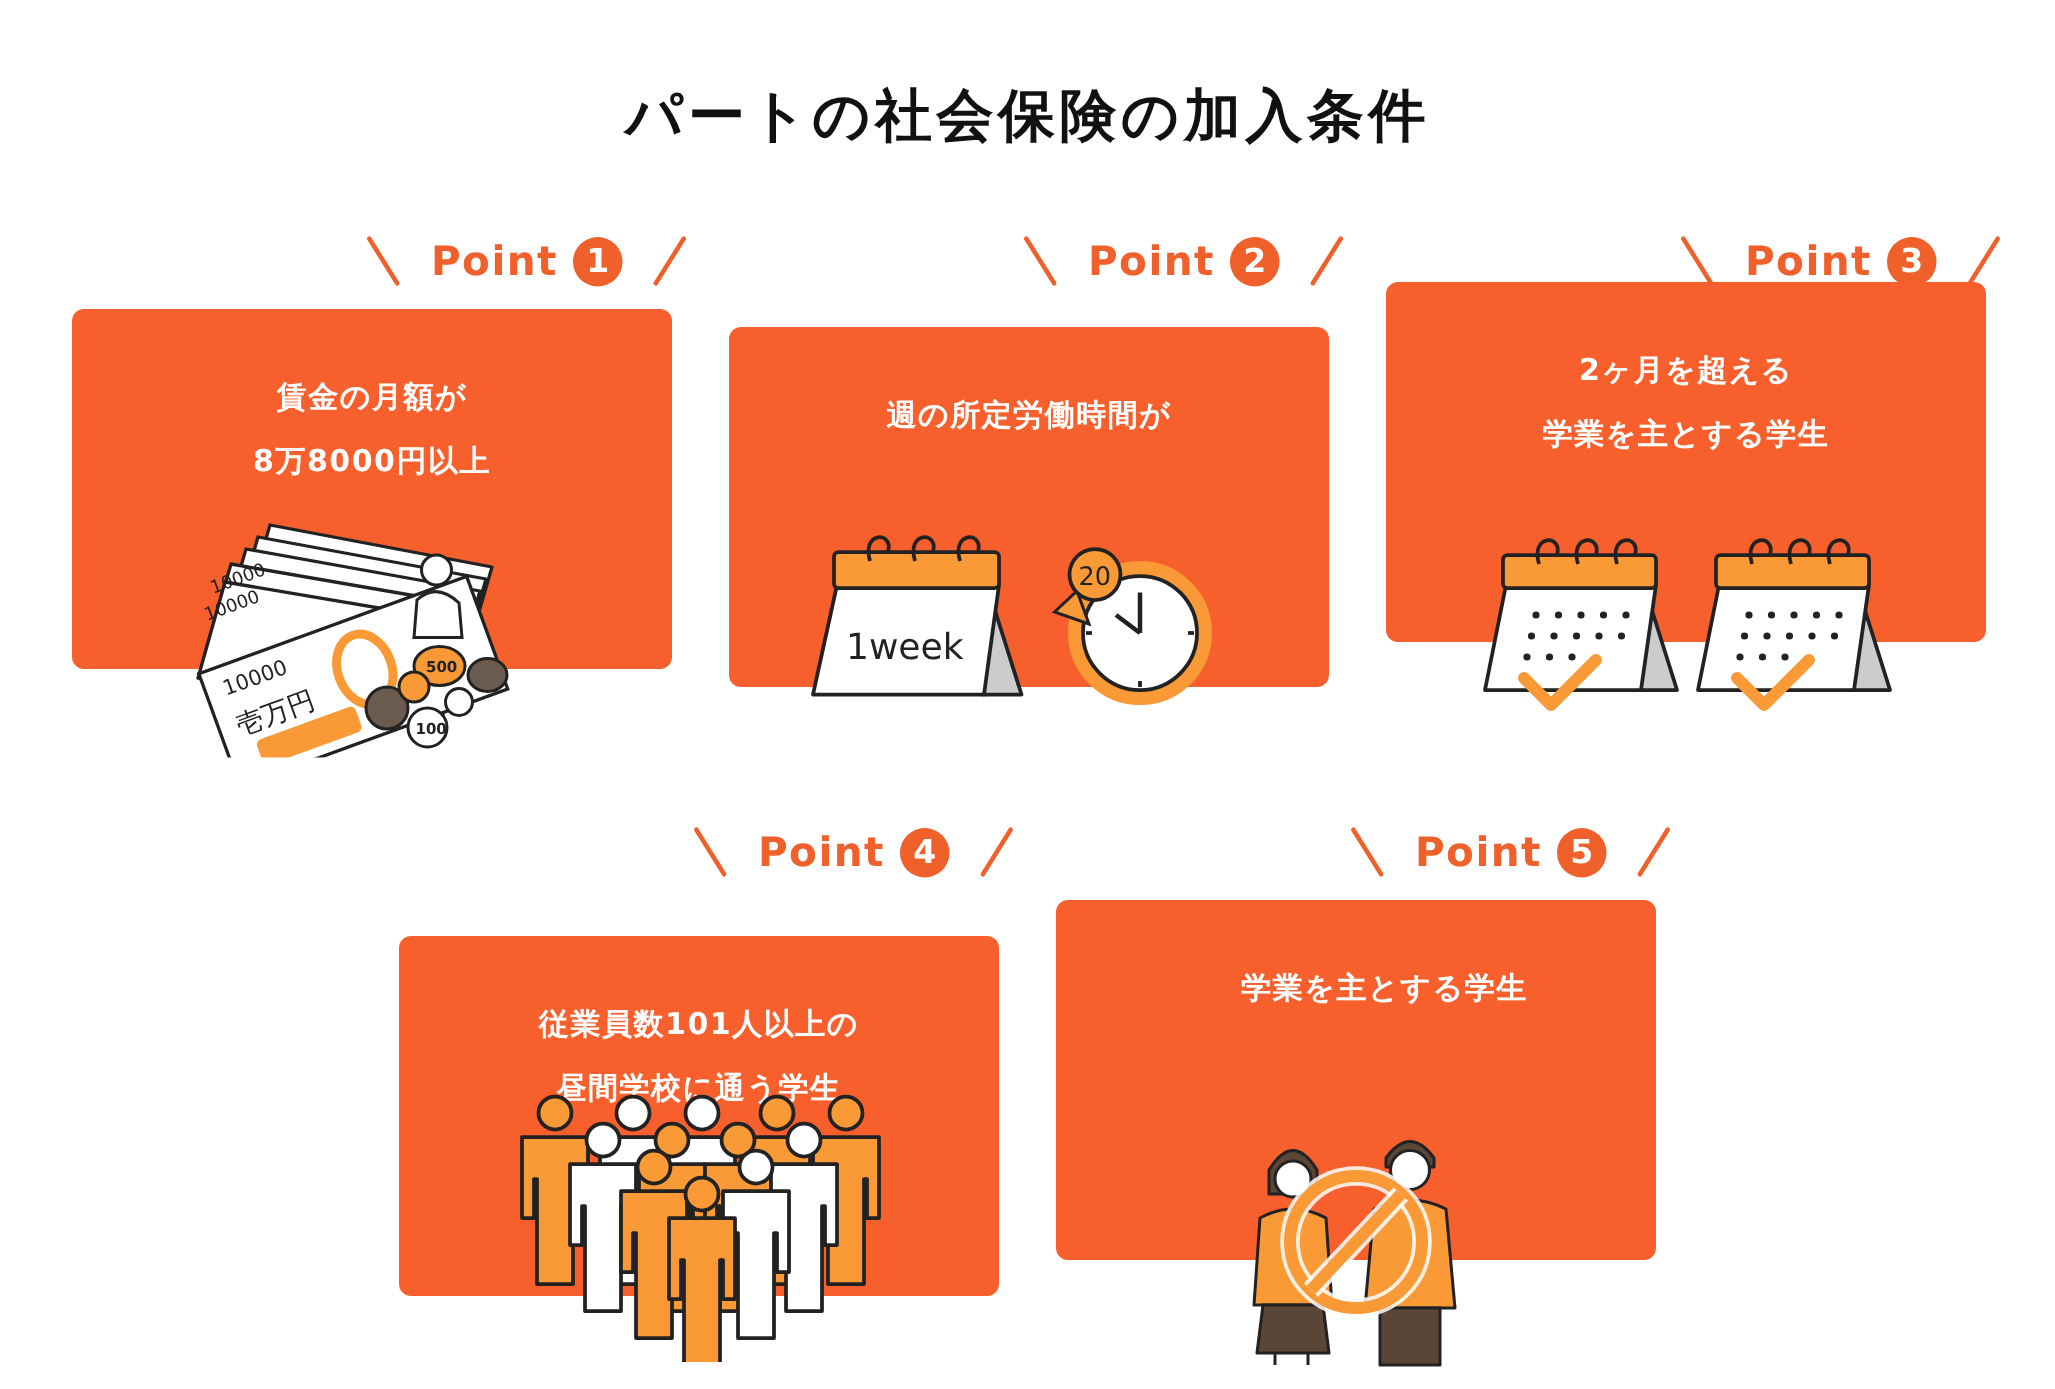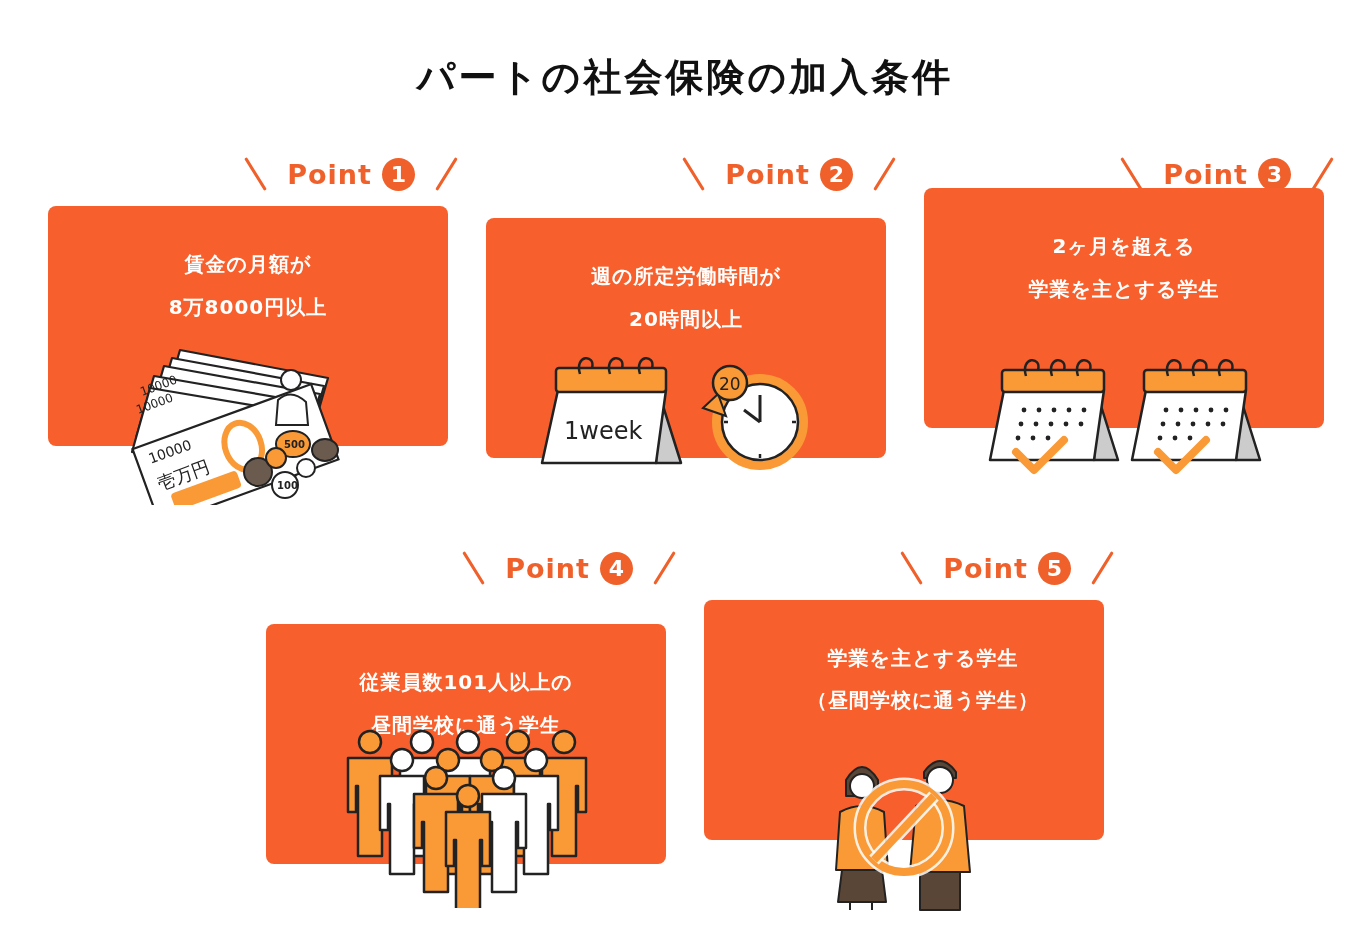--- a/index.html
+++ b/index.html
@@ -77,21 +77,20 @@
 </svg>
 
 <div class="point-label" style="left:486px; top:152px; width:400px;">
   <span class="slash left"></span>
   <span>Point</span>
   <span class="num-badge">2</span>
   <span class="slash right"></span>
 </div>
 <div class="card" style="left:486px; top:206px; height:240px;margin-top:12px;">
   <div>週の所定労働時間が</div>
-  <div>20時間以上</div>
 </div>
 <svg class="illus" style="left:538px; top:350px;" width="280" height="120" viewBox="0 0 280 120">
   <g stroke="#222" stroke-width="2.5" stroke-linejoin="round">
     <polygon points="120,40 143,113 118,113" fill="#ccc"></polygon>
     <polygon points="20,40 128,40 118,113 4,113" fill="#fff"></polygon>
     <rect x="18" y="18" width="110" height="24" rx="3" fill="#F99A36"></rect>
     <path d="M42 24 C36 4 58 4 54 18" fill="none"></path>
     <path d="M72 24 C66 4 88 4 84 18" fill="none"></path>
     <path d="M102 24 C96 4 118 4 114 18" fill="none"></path>
   </g>
@@ -187,21 +186,20 @@
 </svg>
 
 <div class="point-label" style="left:704px; top:546px; width:400px;">
   <span class="slash left"></span>
   <span>Point</span>
   <span class="num-badge">5</span>
   <span class="slash right"></span>
 </div>
 <div class="card" style="left:704px; top:600px; height:240px; line-height:42px;padding-left:38px;">
   <div>学業を主とする学生</div>
-  <div>（昼間学校に通う学生）</div>
 </div>
 <svg class="illus" style="left:832px; top:752px;" width="150" height="160" viewBox="0 0 150 160">
   <g stroke="#222" stroke-width="2" stroke-linejoin="round">
 
     <path d="M14 28 Q30 2 46 28 L46 44 L14 44 Z" fill="#5a4637"></path>
     <circle cx="30" cy="34" r="12" fill="#fff"></circle>
     <path d="M8 60 Q30 48 52 60 L56 118 L4 118 Z" fill="#F99A36"></path>
     <path d="M10 118 L50 118 L54 150 L6 150 Z" fill="#5a4637"></path>
     <line x1="18" y1="150" x2="18" y2="158"></line>
       <line x1="40" y1="150" x2="40" y2="158"></line>

